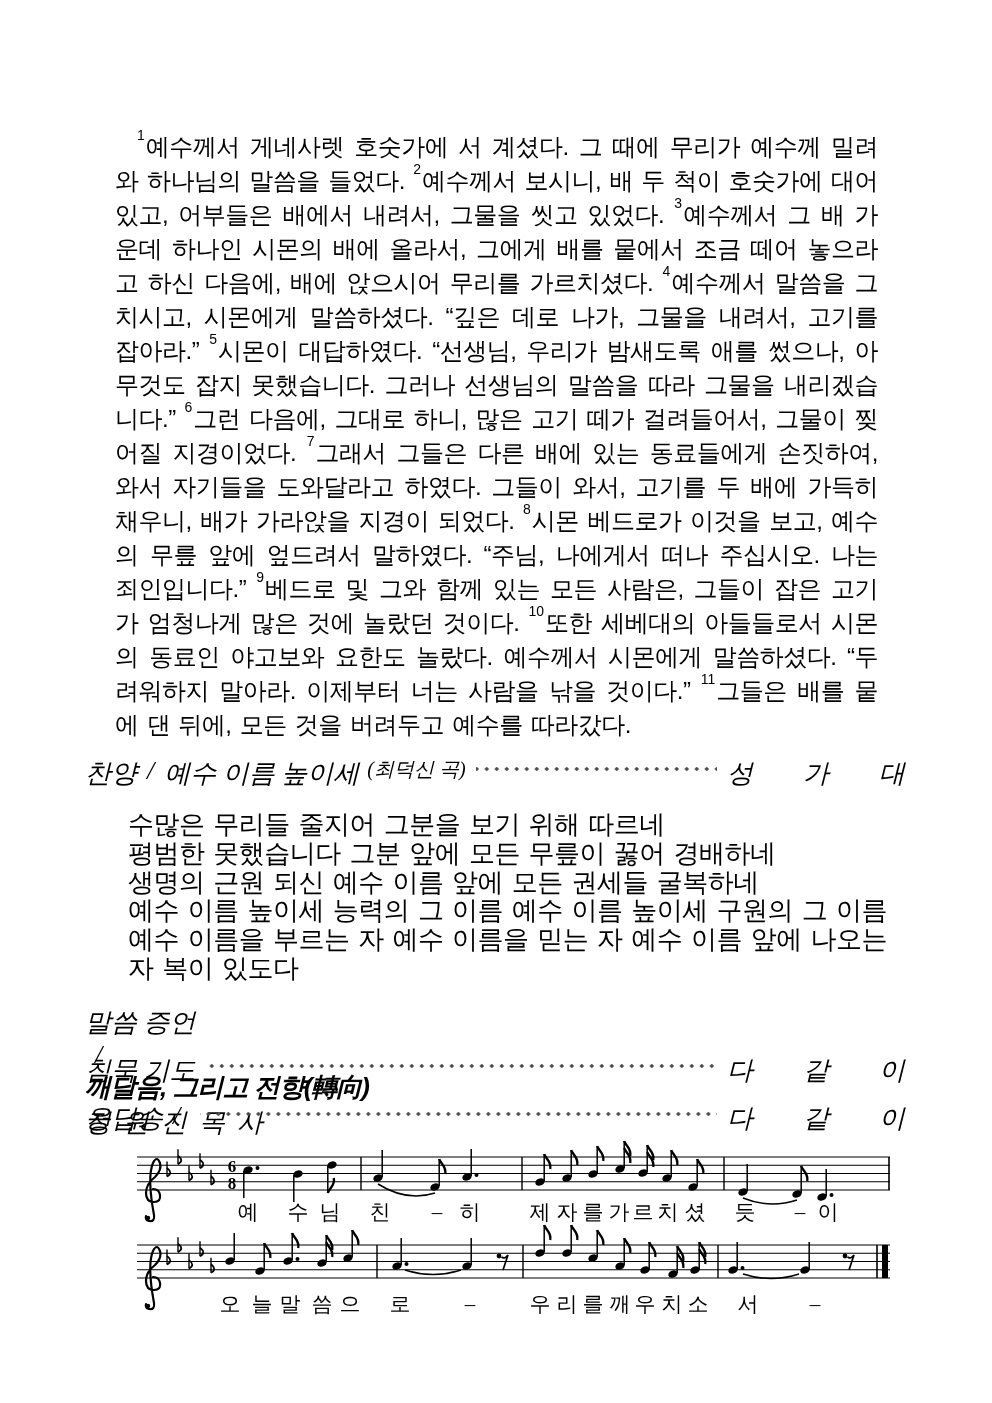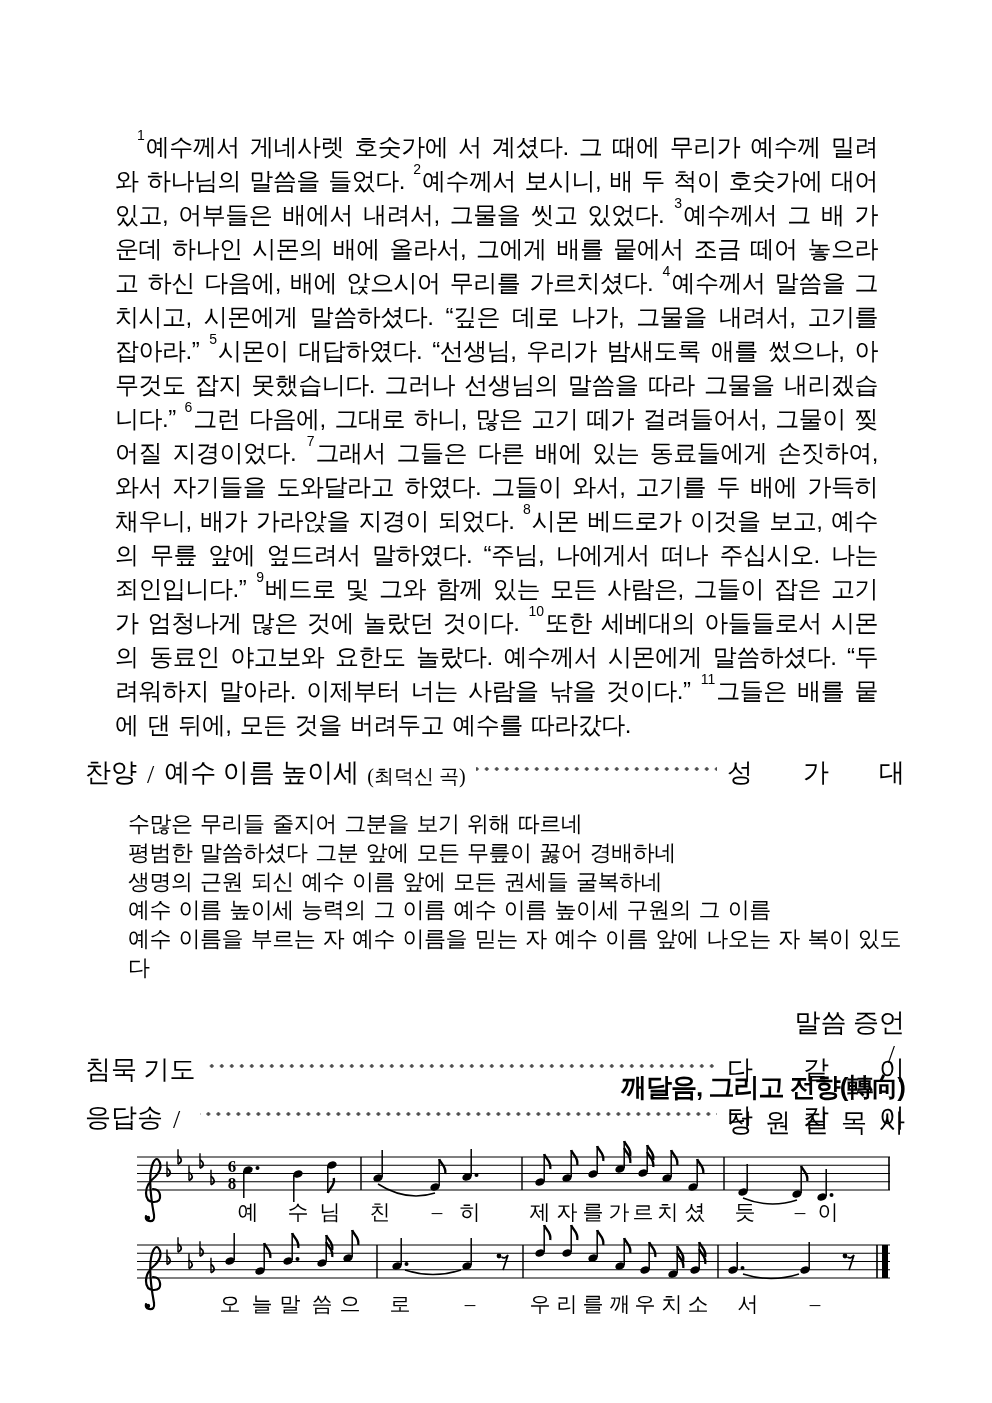--- a/index.html
+++ b/index.html
@@ -7,41 +7,41 @@
   .page{position:relative;width:992px;height:1366px;box-sizing:border-box;
         padding:86px 87px 4px 85px;background:#fff;margin-top:44px;}
   
   .scripture{margin-left:30px;width:763px;
     font-family:"Liberation Sans","DejaVu Sans",sans-serif;
     font-size:24px;line-height:34px;letter-spacing:-0.5px;word-spacing:2px;
     text-align:justify;text-indent:22px;}
   .scripture sup{font-size:14px;line-height:0;position:relative;top:-0.45em;
     letter-spacing:0;margin-right:1px;}
   
-  .order-row{display:flex;align-items:flex-end;height:34px;
+  .order-row{display:flex;align-items:flex-start;height:34px;
     font-family:"Liberation Serif","DejaVu Serif",serif;
-    font-size:26px;white-space:nowrap;}
+    font-size:26px;white-space:nowrap;font-style:italic;}
   .order-row .sep{margin:0 10px;}
   .order-row .subtitle{font-size:20px;margin-left:8px;}
   .order-row .title-bold-sans{font-family:"Liberation Sans","DejaVu Sans",sans-serif;
     font-weight:bold;letter-spacing:-1px;}
   .order-row .title-bold-serif{font-weight:bold;}
   .leader{flex:1 1 auto;align-self:center;height:4px;margin:0 10px;
     transform:translateY(-4px);
     background-image:radial-gradient(circle,#4a4a4a 1.5px,rgba(0,0,0,0) 1.9px);
     background-size:10px 4px;background-repeat:repeat-x;background-position:center;}
   .performer{width:178px;flex:0 0 178px;text-align:justify;text-align-last:justify;}
   .row-praise{margin-top:14px;}
   .row-sermon{margin-top:22px;flex-direction:column;}
   .row-silent{margin-top:14px;}
   .row-response{margin-top:14px;}
   
   .hymn{margin-top:20px;margin-left:43px;
     font-family:"Liberation Sans","DejaVu Sans",sans-serif;
-    font-size:22px;line-height:28.8px;letter-spacing:-0.5px;word-spacing:2px;}
+    font-size:26px;line-height:28.8px;letter-spacing:-0.5px;word-spacing:2px;}
   
   .music{margin-left:52px;margin-top:0;}
   .music svg{display:block;}
 </style>
 </head>
 <body>
 
 <div class="page">
 
   <div class="scripture" id="scripture"><span><sup>1</sup>예수께서 게네사렛 호숫가에 서 계셨다. 그 때에 무리가 예수께 밀려와 하나님의 말씀을 들었다.</span> <span><sup>2</sup>예수께서 보시니, 배 두 척이 호숫가에 대어 있고, 어부들은 배에서 내려서, 그물을 씻고 있었다.</span> <span><sup>3</sup>예수께서 그 배 가운데 하나인 시몬의 배에 올라서, 그에게 배를 뭍에서 조금 떼어 놓으라고 하신 다음에, 배에 앉으시어 무리를 가르치셨다.</span> <span><sup>4</sup>예수께서 말씀을 그치시고, 시몬에게 말씀하셨다. “깊은 데로 나가, 그물을 내려서, 고기를 잡아라.”</span> <span><sup>5</sup>시몬이 대답하였다. “선생님, 우리가 밤새도록 애를 썼으나, 아무것도 잡지 못했습니다. 그러나 선생님의 말씀을 따라 그물을 내리겠습니다.”</span> <span><sup>6</sup>그런 다음에, 그대로 하니, 많은 고기 떼가 걸려들어서, 그물이 찢어질 지경이었다.</span> <span><sup>7</sup>그래서 그들은 다른 배에 있는 동료들에게 손짓하여, 와서 자기들을 도와달라고 하였다. 그들이 와서, 고기를 두 배에 가득히 채우니, 배가 가라앉을 지경이 되었다.</span> <span><sup>8</sup>시몬 베드로가 이것을 보고, 예수의 무릎 앞에 엎드려서 말하였다. “주님, 나에게서 떠나 주십시오. 나는 죄인입니다.”</span> <span><sup>9</sup>베드로 및 그와 함께 있는 모든 사람은, 그들이 잡은 고기가 엄청나게 많은 것에 놀랐던 것이다.</span> <span><sup>10</sup>또한 세베대의 아들들로서 시몬의 동료인 야고보와 요한도 놀랐다. 예수께서 시몬에게 말씀하셨다. “두려워하지 말아라. 이제부터 너는 사람을 낚을 것이다.”</span> <span><sup>11</sup>그들은 배를 뭍에 댄 뒤에, 모든 것을 버려두고 예수를 따라갔다.</span></div>
@@ -50,21 +50,21 @@
     <span>찬양</span>
     <span class="sep">/</span>
     <span>예수 이름 높이세</span>
     <span class="subtitle">(최덕신 곡)</span>
     <span class="leader"></span>
     <span class="performer">성 가 대</span>
   </div>
 
   <div class="hymn" id="hymn">
       <div>수많은 무리들 줄지어 그분을 보기 위해 따르네</div>
-      <div>평범한 말씀하셨다 그분 앞에 모든 무릎이 꿇어 경배하네</div>
+      <div>평범한 못했습니다 그분 앞에 모든 무릎이 꿇어 경배하네</div>
       <div>생명의 근원 되신 예수 이름 앞에 모든 권세들 굴복하네</div>
       <div>예수 이름 높이세 능력의 그 이름 예수 이름 높이세 구원의 그 이름</div>
       <div>예수 이름을 부르는 자 예수 이름을 믿는 자 예수 이름 앞에 나오는 자 복이 있도다</div>
     </div>
 
   <div class="order-row row-sermon">
     <span>말씀 증언</span>
     <span class="sep">/</span>
     <span class="title-bold-sans">깨달음, 그리고 전향(轉向)</span>
     <span class="leader"></span>

